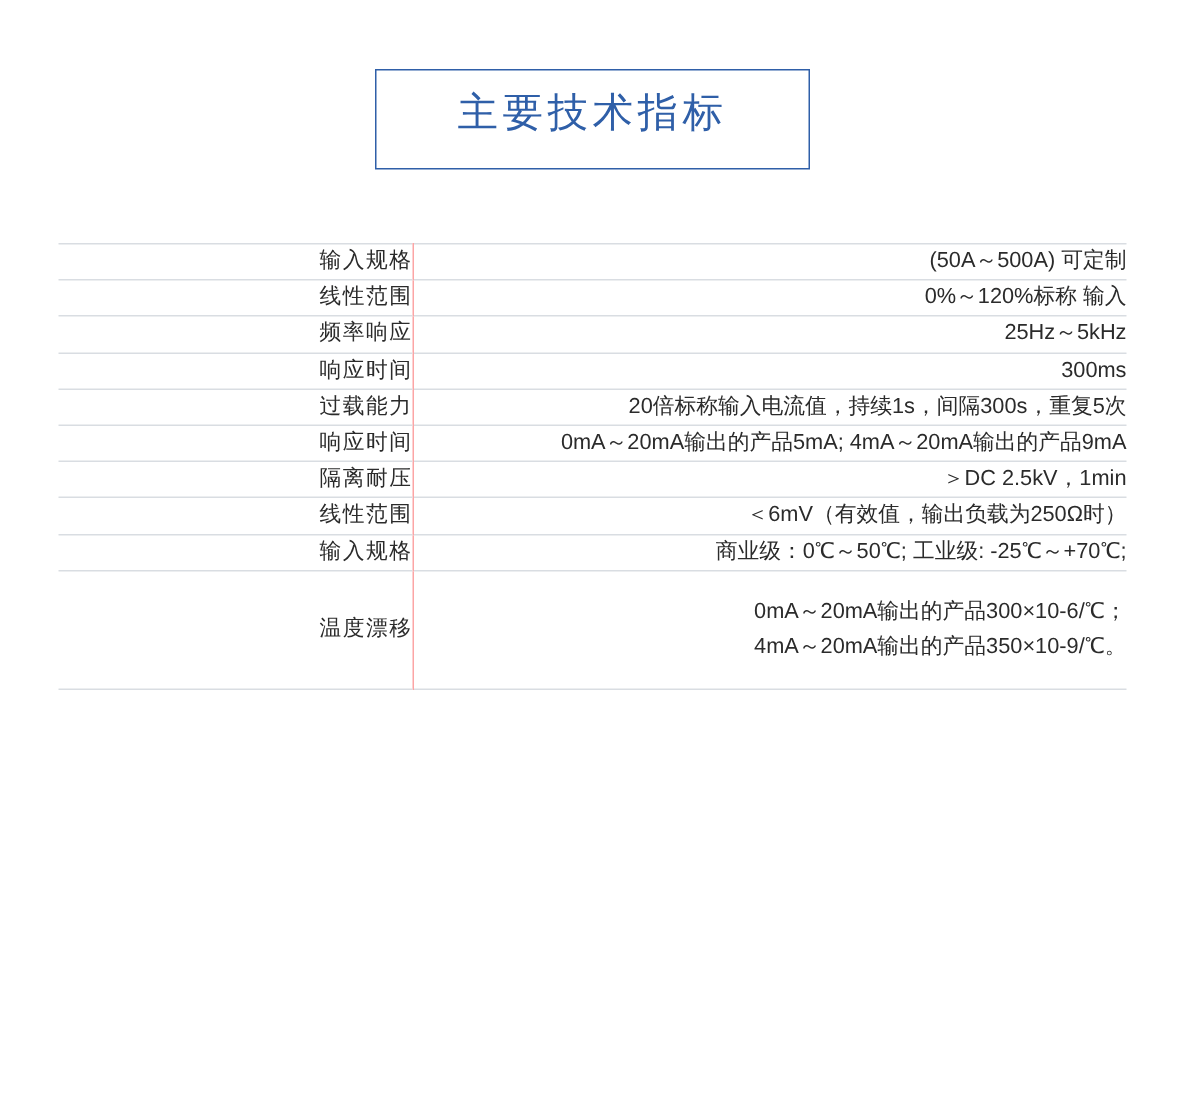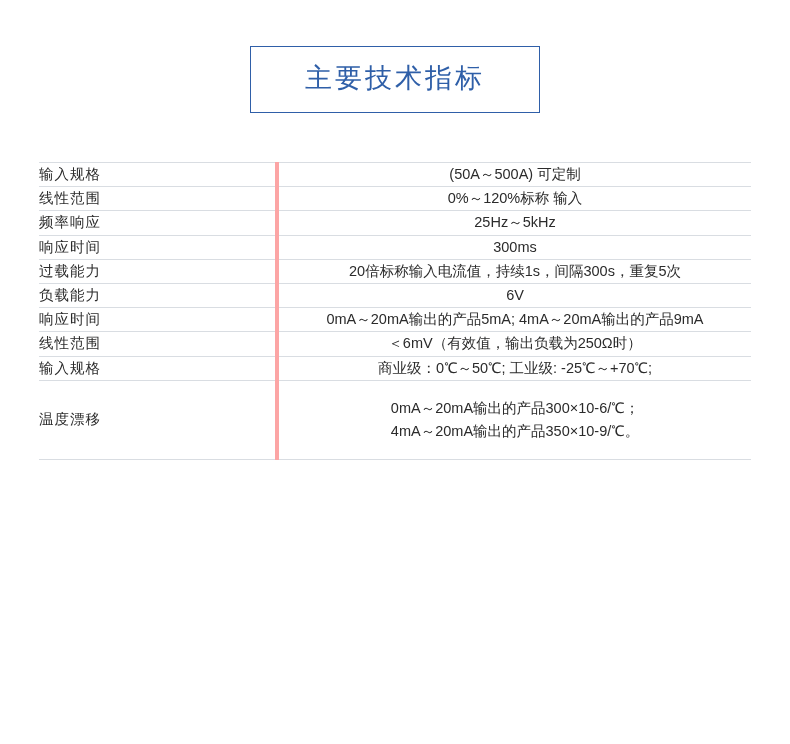--- a/index.html
+++ b/index.html
@@ -30,21 +30,21 @@
     border: 1px solid #2f5fa8;
     padding: 18px 54px 20px 54px;
     box-sizing: border-box;
     display: inline-block;
     line-height: 1;
   }
   .title-text {
     font-size: 27px;
     color: #2f5fa8;
     letter-spacing: 3px;
-    font-family: Liberation Sans, sans-serif;
+    font-family: Liberation Mono, monospace;
     white-space: nowrap;
   }
   .spec-table {
     margin: 49px auto 0 auto;
     width: 712px;
     border-collapse: collapse;
     table-layout: fixed;
   }
   .spec-table tr {
     border-bottom: 1px solid #d9dde2;
@@ -53,30 +53,30 @@
     border-top: 1px solid #d9dde2;
   }
   .spec-table td {
     padding: 0;
     vertical-align: middle;
     font-size: 14.5px;
     color: #2b2b2b;
   }
   .cell-label {
     width: 236px;
-    text-align: left;
+    text-align: right;
     padding: 11px 6px 11px 6px;
-    border-right: 4px solid #fca5a5;
+    border-right: 1px solid #fca5a5;
     letter-spacing: 1px;
     line-height: 1.6;
   }
   .cell-value {
     padding: 11px 6px 11px 14px;
     line-height: 1.6;
-    text-align: center;
+    text-align: right;
   }
   .cell-value .line {
     display: block;
     white-space: nowrap;
   }
   .tall .cell-label,
   .tall .cell-value {
     padding-top: 16px;
     padding-bottom: 16px;
   }
@@ -118,29 +118,29 @@
           <span class="line">300ms</span>
         </td>
       </tr>
       <tr>
         <td class="cell-label">过载能力</td>
         <td class="cell-value">
           <span class="line">20倍标称输入电流值，持续1s，间隔300s，重复5次</span>
         </td>
       </tr>
       <tr>
-        <td class="cell-label">负载能力</td>
+        <td class="cell-label">响应时间</td>
         <td class="cell-value">
-          <span class="line">6V</span>
+          <span class="line">0mA～20mA输出的产品5mA; 4mA～20mA输出的产品9mA</span>
         </td>
       </tr>
       <tr>
-        <td class="cell-label">响应时间</td>
+        <td class="cell-label">隔离耐压</td>
         <td class="cell-value">
-          <span class="line">0mA～20mA输出的产品5mA; 4mA～20mA输出的产品9mA</span>
+          <span class="line">＞DC 2.5kV，1min</span>
         </td>
       </tr>
       <tr>
         <td class="cell-label">线性范围</td>
         <td class="cell-value">
           <span class="line">＜6mV（有效值，输出负载为250Ω时）</span>
         </td>
       </tr>
       <tr>
         <td class="cell-label">输入规格</td>

